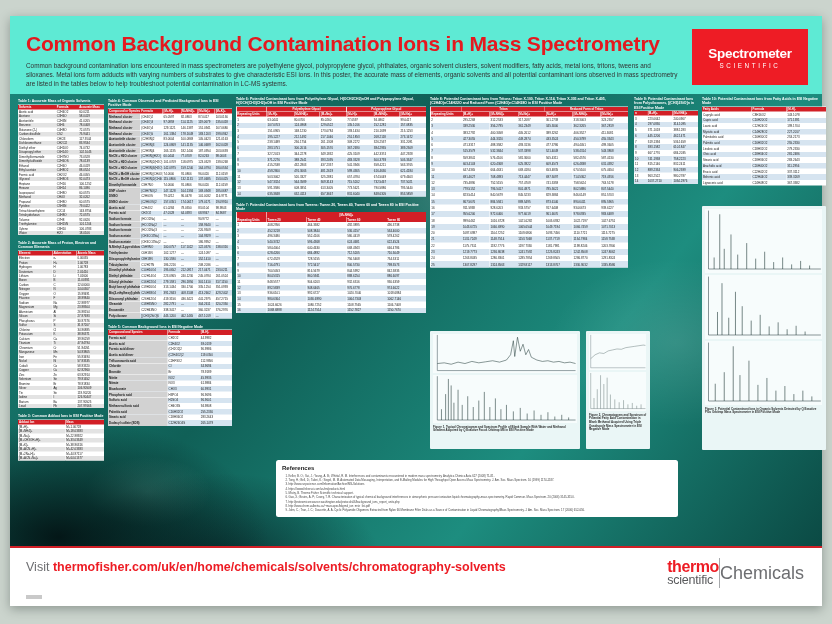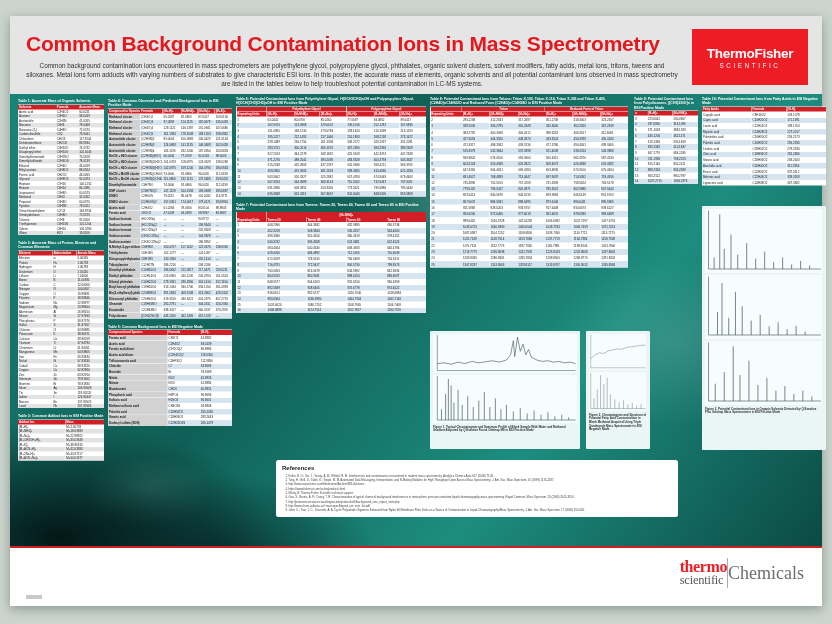--- a/index.html
+++ b/index.html
@@ -1,19 +1,19 @@
 <!DOCTYPE html>
 <html><head>
 <meta charset="utf-8">
 <style>
   html,body{margin:0;padding:0;}
   body{width:832px;height:624px;background:#cbd4cd;font-family:"Liberation Sans",sans-serif;overflow:hidden;position:relative;}
   .poster{position:absolute;left:10px;top:16px;width:812px;height:590px;background:#ffffff;box-shadow:0 3px 10px rgba(30,40,38,.35);}
   
-  .hdr{position:absolute;left:0;top:0;width:100%;height:78px;background:#e5e5e5;text-align:center;}
+  .hdr{position:absolute;left:0;top:0;width:100%;height:78px;background:#5eead4;}
   .title{position:absolute;left:16px;top:16px;font-size:21px;font-weight:bold;color:#e4191f;letter-spacing:-.2px;white-space:nowrap;}
   .intro{position:absolute;left:16px;top:46px;width:652px;font-size:6.4px;line-height:1.4;color:#333;}
   .brandbox{position:absolute;right:14px;top:13px;width:116px;height:56px;background:#ee1c25;color:#fff;display:flex;flex-direction:column;align-items:center;justify-content:center;}
   .brandbox .b1{font-size:13.5px;font-weight:bold;letter-spacing:-.3px;}
   .brandbox .b2{font-size:6.3px;letter-spacing:2.6px;margin-top:1px;}
   
   .main{position:absolute;left:0;top:78px;width:100%;height:452px;border-bottom:2px solid #d21f26;
     background:
       radial-gradient(ellipse 300px 170px at 6% 98%, rgba(2,12,14,.88), rgba(2,12,14,0) 70%),
       radial-gradient(ellipse 230px 130px at 26% 104%, rgba(3,22,26,.72), rgba(3,22,26,0) 70%),
@@ -46,37 +46,37 @@
   .refswrap{position:absolute;left:266px;top:366px;width:414px;height:78px;}
   .refs{background:#fff;border-radius:5px;padding:9px 12px;width:804px;box-sizing:border-box;}
   .refs h3{margin:0 0 4px 0;font-size:12px;color:#222;font-weight:bold;}
   .refs ol{margin:0;padding-left:13px;}
   .refs li{font-size:5.6px;line-height:1.55;color:#444;}
   
   .ftr{position:absolute;left:0;bottom:0;width:100%;height:58px;background:#fff;}
   .visit{position:absolute;left:16px;top:12px;font-size:12.5px;color:#6d6e71;white-space:nowrap;}
   .visit .url{color:#ed1c24;font-weight:bold;}
   .fineprint{position:absolute;left:16px;bottom:7px;width:16px;height:4px;background:#c9c9c9;}
-  .ftr-brand{position:absolute;right:18px;top:10px;display:flex;align-items:center;font-family:Liberation Serif, serif;}
+  .ftr-brand{position:absolute;right:18px;top:10px;display:flex;align-items:center;}
   .ts{line-height:.95;}
   .ts .t{color:#ed1c24;font-weight:bold;font-size:16px;letter-spacing:-.4px;}
   .ts .s{color:#58595b;font-size:12.5px;letter-spacing:-.2px;}
   .vdiv{width:1px;height:30px;background:#a7a9ac;}
   .chem{color:#6d6e71;font-size:18px;}
 </style>
 </head>
 <body>
 
 <div class="poster">
 
   <div class="hdr">
     <div class="title">Common Background Contamination Ions in Mass Spectrometry</div>
     <div class="intro">Common background contamination ions encountered in mass spectrometers are polyethylene glycol, polypropylene glycol, phthalates, organic solvent clusters, solvent modifiers, fatty acids, metal ions, tritons, tweens and siloxanes. Metal ions form adducts with varying numbers of substrates to give characteristic ESI ions. In this poster, the accurate mass of elements, organic solvents and all potential contaminant ions observed in mass spectrometry are listed in the tables below to help troubleshoot potential contamination in LC-MS systems.</div>
     <div class="brandbox">
-      <div class="b1">ThermoFisher</div>
+      <div class="b1">Spectrometer</div>
       <div class="b2">SCIENTIFIC</div>
     </div>
   </div>
 
   <div class="main">
 
     <div class="col" style="left:8px;top:5px;width:86px;">
       <div class="shrink">
         <div class="tbl stripe-grey">
           <div class="tbl-title">Table 1: Accurate Mass of Organic Solvents</div>
@@ -1754,20 +1754,21 @@
               <li>http://www.chem.ualberta.ca/~massspec/bkgrnd_ion_mstr_list.pdf</li>
               <li>John, C.; Tran, J. C.; Doucette, A. A. Cyclic Polyamide Oligomers Extracted from Nylon 66 Membrane Filter Disks as a Source of Contamination in Liquid Chromatography/Mass Spectrometry. J. Am. Soc. Mass Spectrom. 17 (2006) 652-656.</li>
             </ol>
         </div>
       </div>
     </div>
 
   </div>
 
   <div class="ftr">
+    <div class="visit"><span>Visit </span><span class="url">thermofisher.com/uk/en/home/chemicals/solvents/chromatography-solvents</span></div>
     <div class="fineprint"></div>
     <div class="ftr-brand">
       <div class="ts">
         <div class="t">thermo</div>
         <div class="s">scientific</div>
       </div>
       <div class="vdiv"></div>
       <div class="chem">Chemicals</div>
     </div>
   </div>

